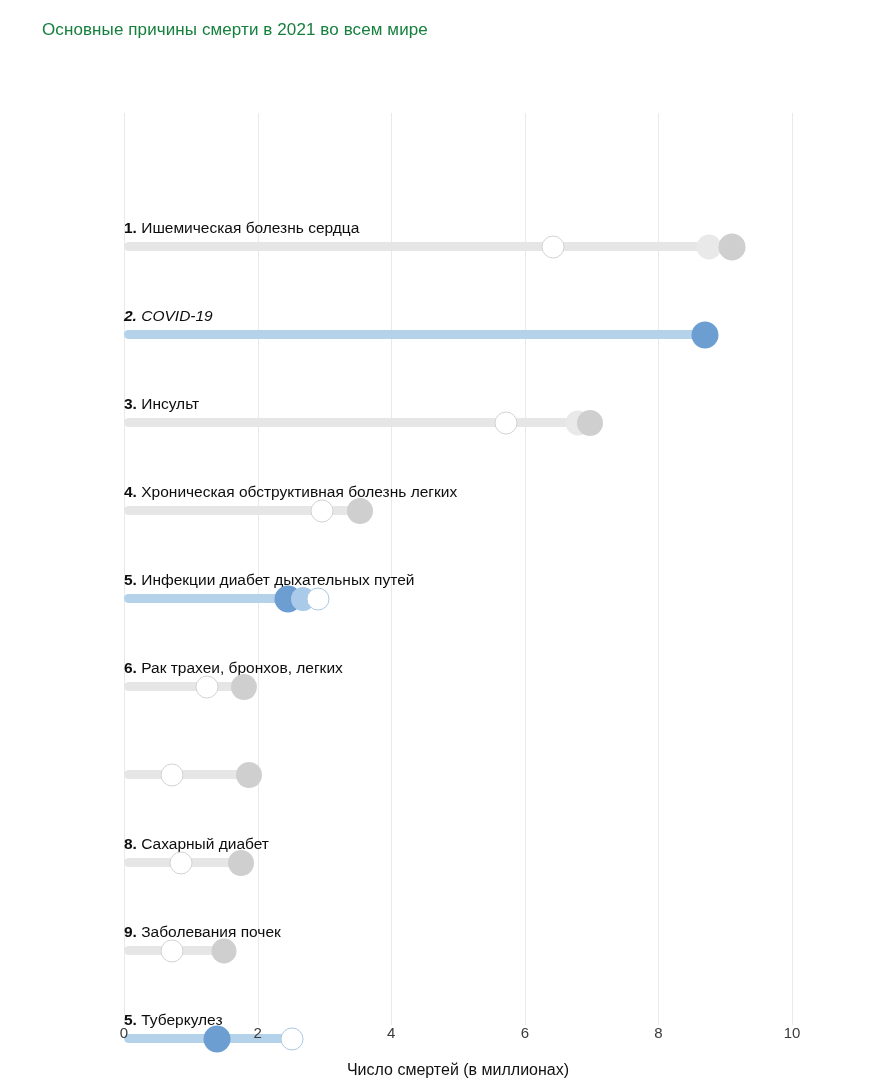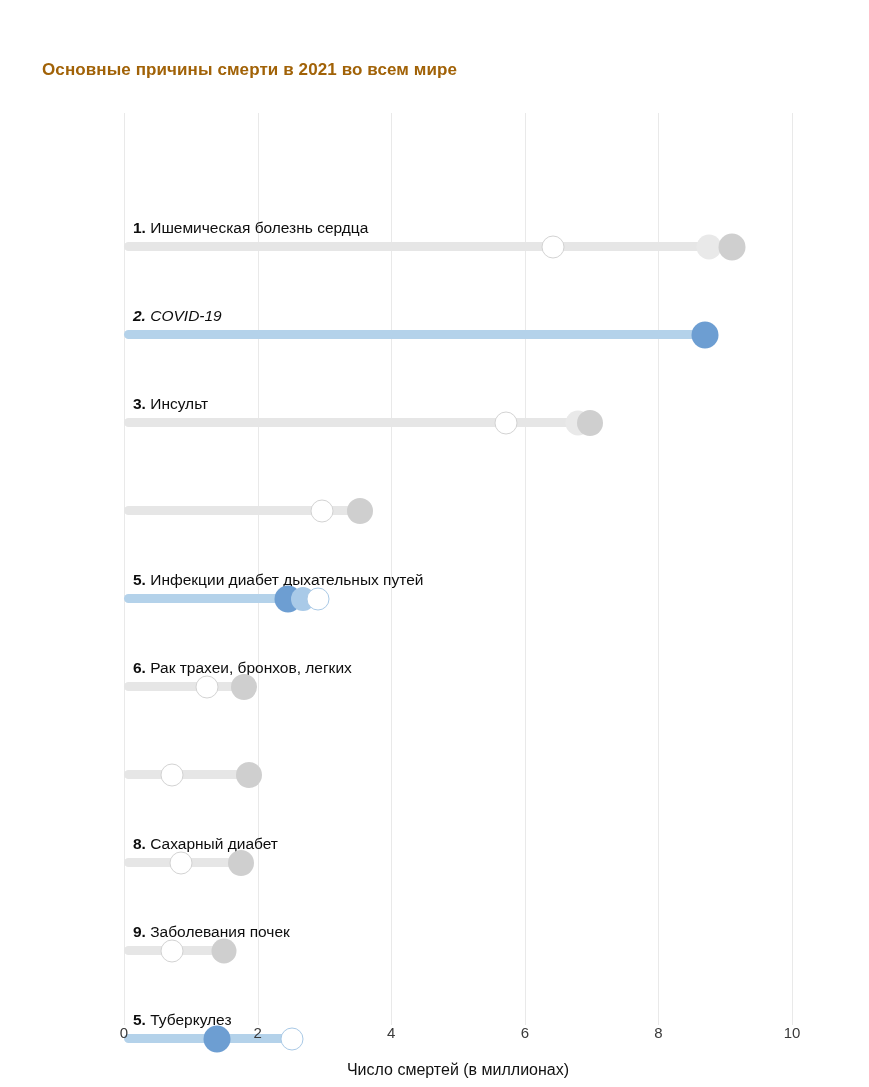--- a/index.html
+++ b/index.html
@@ -17,25 +17,24 @@
     color: #1a1a1a;
     -webkit-font-smoothing: antialiased;
   }
 
   
   #chart-title {
     position: absolute;
     left: 42px;
     top: 20px;
     font-size: 17px;
-    font-weight: 700;
-    color: #a16207;
+    font-weight: 400;
+    color: #15803d;
     letter-spacing: 0.1px;
     white-space: nowrap;
-    margin-top: 40px;
   }
 
   
   #plot-area {
     position: absolute;
     left: 124px;
     top: 113px;
     width: 668px;
     height: 912px;
   }
@@ -58,21 +57,20 @@
 
   .row-label {
     position: absolute;
     left: 0px;
     bottom: 26px;
     font-size: 15.5px;
     font-weight: 400;
     color: #0d0d0d;
     white-space: nowrap;
     line-height: 1;
-    margin-left: 9px;
   }
   .row-label .rank {
     font-weight: 700;
   }
 
   .track {
     position: absolute;
     left: 0;
     bottom: 10px;
     height: 9px;
@@ -156,20 +154,21 @@
         <div class="dot blue-solid" title="8.7" style="left: 581.16px; width: 27px; height: 27px;"></div>
       </div>
       <div class="row" style="top: 236px;">
         <div class="row-label"><span class="rank">3.</span><span> Инсульт</span></div>
         <div class="track grey" style="width: 465.596px;"></div>
         <div class="dot hollow" title="5.72" style="left: 382.096px; width: 23px; height: 23px;"></div>
         <div class="dot grey-light" title="6.8" style="left: 454.24px; width: 25px; height: 25px;"></div>
         <div class="dot grey-dark" title="6.97" style="left: 465.596px; width: 26px; height: 26px;"></div>
       </div>
       <div class="row" style="top: 324px;">
+        <div class="row-label"><span class="rank">4.</span><span> Хроническая обструктивная болезнь легких</span></div>
         <div class="track grey" style="width: 235.804px;"></div>
         <div class="dot hollow" title="2.96" style="left: 197.728px; width: 23px; height: 23px;"></div>
         <div class="dot grey-dark" title="3.53" style="left: 235.804px; width: 26px; height: 26px;"></div>
       </div>
       <div class="row" style="top: 412px;">
         <div class="row-label"><span class="rank">5.</span><span> Инфекции диабет дыхательных путей</span></div>
         <div class="track blue" style="width: 164.328px;"></div>
         <div class="dot blue-solid" title="2.46" style="left: 164.328px; width: 27px; height: 27px;"></div>
         <div class="dot blue-light" title="2.68" style="left: 179.024px; width: 24px; height: 24px;"></div>
         <div class="dot hollow-blue" title="2.9" style="left: 193.72px; width: 23px; height: 23px;"></div>

